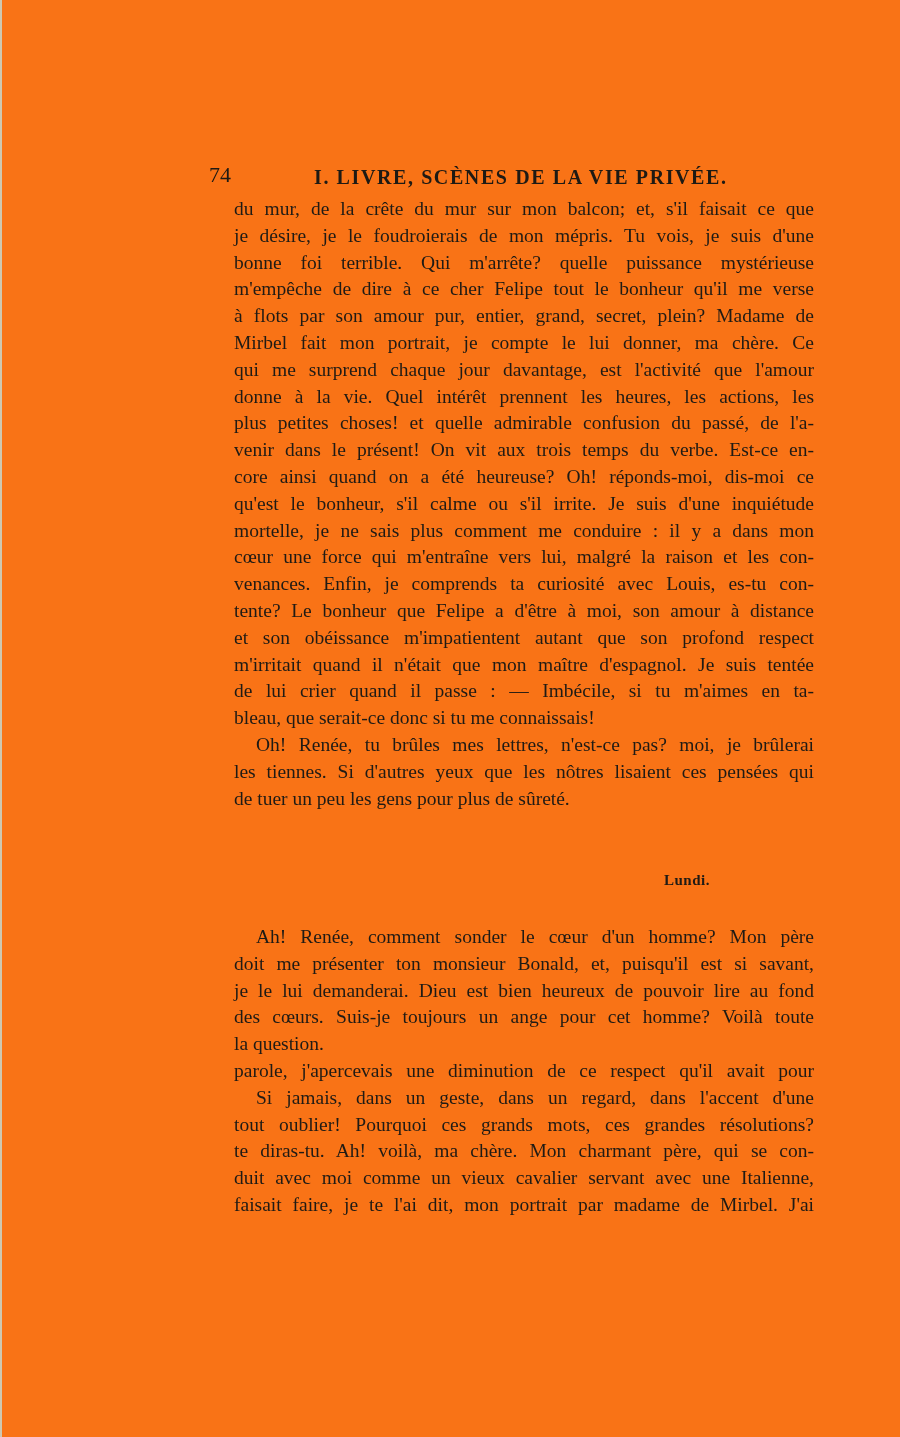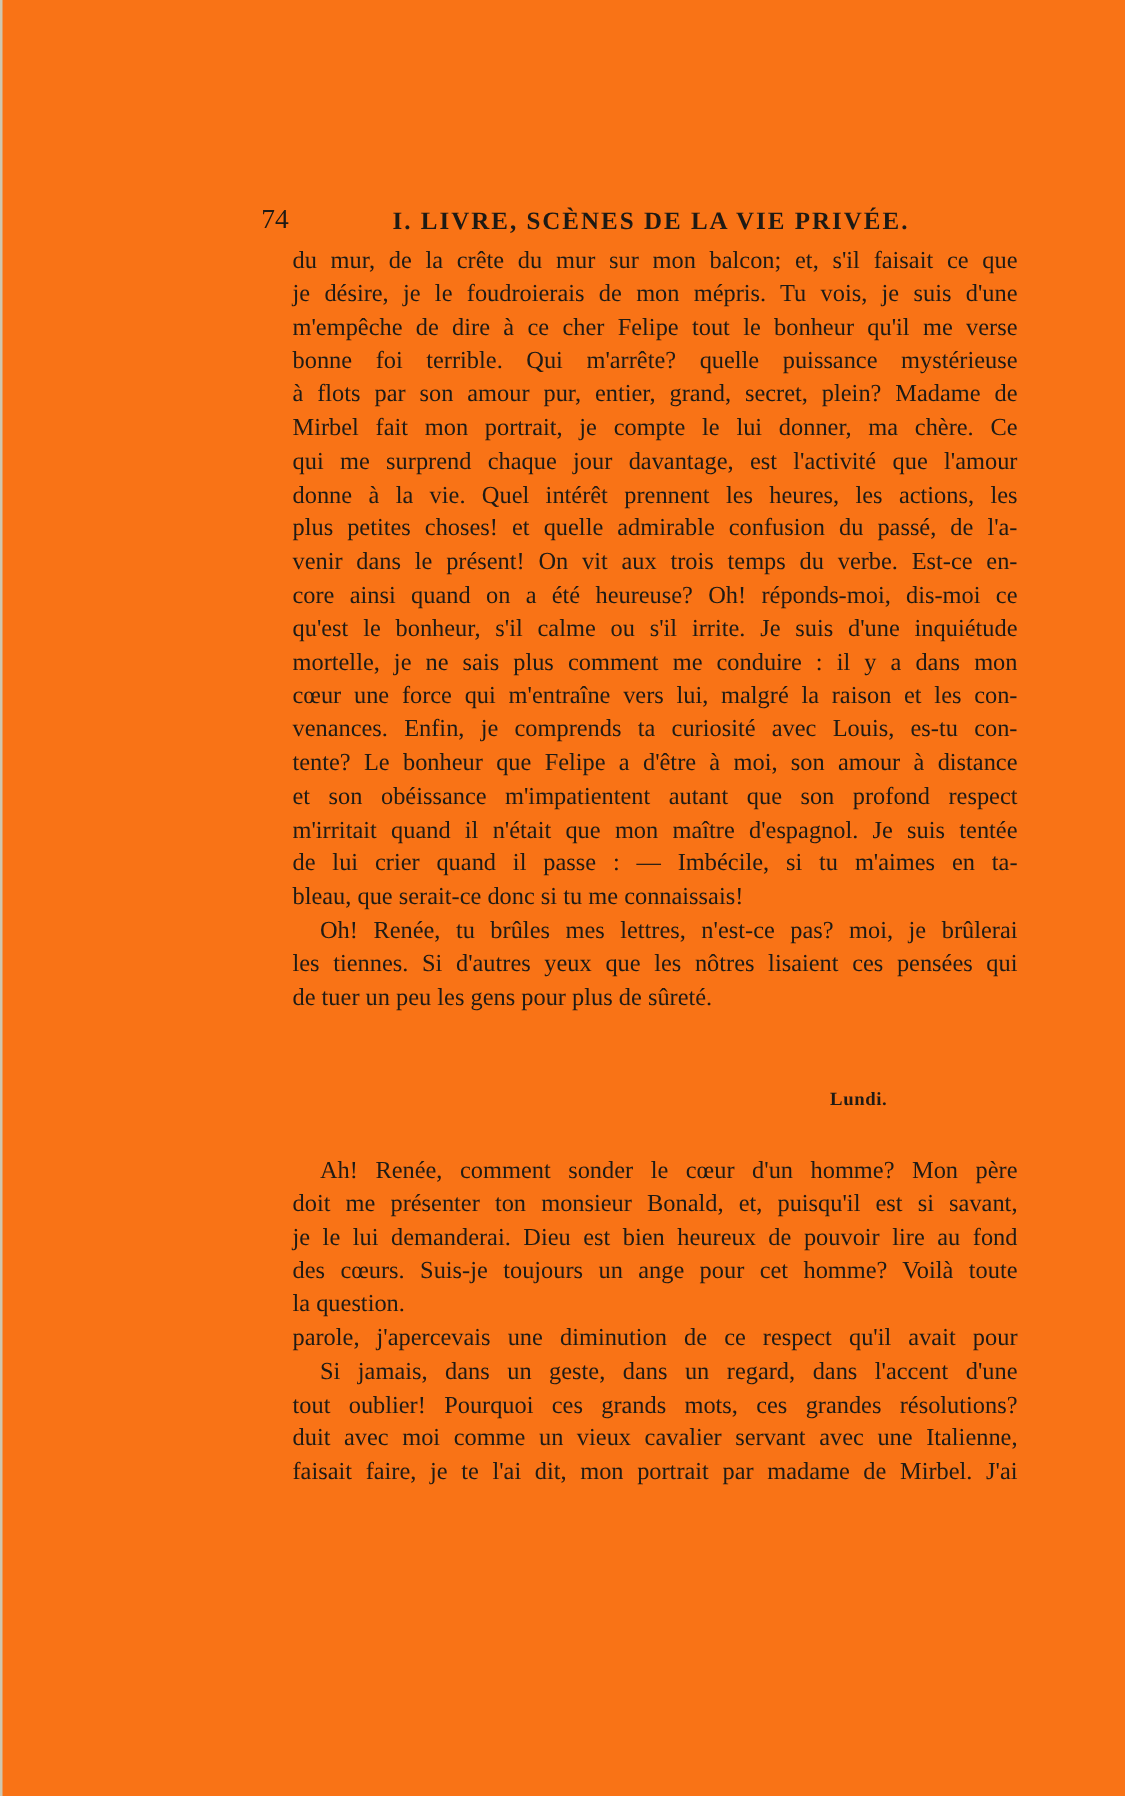--- a/index.html
+++ b/index.html
@@ -88,22 +88,22 @@
 
   <div class="running-head">
     <span class="page-number">74</span>
     <span class="header-title">I. LIVRE, SCÈNES DE LA VIE PRIVÉE.</span>
   </div>
 
   <div class="text-block block-a">
     <div>
       <div class="line">du mur, de la crête du mur sur mon balcon; et, s'il faisait ce que</div>
       <div class="line">je désire, je le foudroierais de mon mépris. Tu vois, je suis d'une</div>
+      <div class="line">bonne foi terrible. Qui m'arrête? quelle puissance mystérieuse</div>
       <div class="line">m'empêche de dire à ce cher Felipe tout le bonheur qu'il me verse</div>
-      <div class="line">bonne foi terrible. Qui m'arrête? quelle puissance mystérieuse</div>
       <div class="line">à flots par son amour pur, entier, grand, secret, plein? Madame de</div>
       <div class="line">Mirbel fait mon portrait, je compte le lui donner, ma chère. Ce</div>
       <div class="line">qui me surprend chaque jour davantage, est l'activité que l'amour</div>
       <div class="line">donne à la vie. Quel intérêt prennent les heures, les actions, les</div>
       <div class="line">plus petites choses! et quelle admirable confusion du passé, de l'a-</div>
       <div class="line">venir dans le présent! On vit aux trois temps du verbe. Est-ce en-</div>
       <div class="line">core ainsi quand on a été heureuse? Oh! réponds-moi, dis-moi ce</div>
       <div class="line">qu'est le bonheur, s'il calme ou s'il irrite. Je suis d'une inquiétude</div>
       <div class="line">mortelle, je ne sais plus comment me conduire : il y a dans mon</div>
       <div class="line">cœur une force qui m'entraîne vers lui, malgré la raison et les con-</div>
@@ -128,18 +128,19 @@
       <div class="line indent">Ah! Renée, comment sonder le cœur d'un homme? Mon père</div>
       <div class="line">doit me présenter ton monsieur Bonald, et, puisqu'il est si savant,</div>
       <div class="line">je le lui demanderai. Dieu est bien heureux de pouvoir lire au fond</div>
       <div class="line">des cœurs. Suis-je toujours un ange pour cet homme? Voilà toute</div>
       <div class="line last">la question.</div>
     </div>
     <div>
       <div class="line">parole, j'apercevais une diminution de ce respect qu'il avait pour</div>
       <div class="line indent">Si jamais, dans un geste, dans un regard, dans l'accent d'une</div>
       <div class="line">tout oublier! Pourquoi ces grands mots, ces grandes résolutions?</div>
+      <div class="line">te diras-tu. Ah! voilà, ma chère. Mon charmant père, qui se con-</div>
       <div class="line">duit avec moi comme un vieux cavalier servant avec une Italienne,</div>
       <div class="line">faisait faire, je te l'ai dit, mon portrait par madame de Mirbel. J'ai</div>
     </div>
   </div>
 
 </div>
 
 </body></html>

